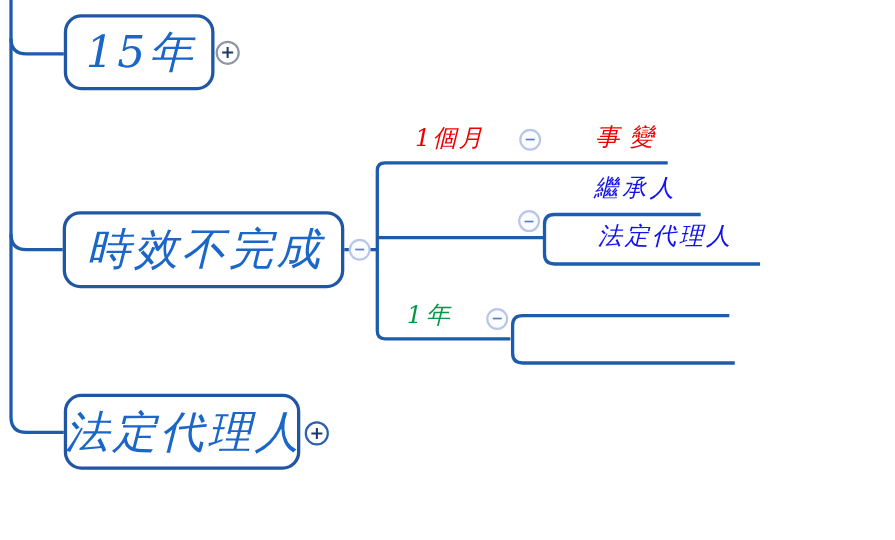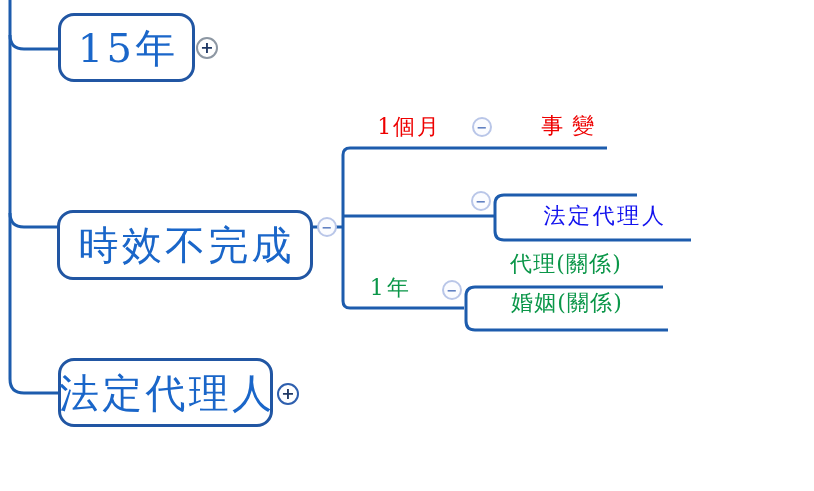--- a/index.html
+++ b/index.html
@@ -3,20 +3,21 @@
 <meta charset="utf-8">
 <style>
   html, body { margin: 0; padding: 0; background: #ffffff; }
   #stage {
     position: relative;
     width: 814px;
     height: 437px;
     background: #ffffff;
     overflow: hidden;
     font-family: "DejaVu Serif", serif;
+    font-style: italic;
   }
   #wires { position: absolute; left: 0; top: 0; width: 814px; height: 491px; }
   #wires path { stroke: #1d5cad; stroke-width: 3; fill: none; }
 
   .topic-box {
     position: absolute;
     border: 3px solid #2156a3;
     border-radius: 16px;
     background: #ffffff;
     display: flex;
@@ -92,41 +93,40 @@
     <path d="M 607 148 H 350 Q 343 148 343 155 V 301 Q 343 308 350 308 H 464"></path>
     <path d="M 343 216 H 495"></path>
     <path d="M 637 195 H 504 Q 495 195 495 204 V 231 Q 495 240 504 240 H 691"></path>
     <path d="M 663 287 H 475 Q 466 287 466 296 V 321 Q 466 330 475 330 H 668"></path>
   </svg>
 
   <div class="topic-box" style="left:58px; top:13px; width:137px; height:69px;">
     <span class="box-label">15年</span>
   </div>
 
-  <div class="topic-box" style="left:57px; top:192px; width:256px; height:70px;margin-top:18px;">
+  <div class="topic-box" style="left:57px; top:192px; width:256px; height:70px;">
     <span class="box-label">時效不完成</span>
   </div>
 
   <div class="topic-box" style="left:58px; top:358px; width:215px; height:69px;">
     <span class="box-label">法定代理人</span>
   </div>
 
   <div class="line-label t-red" style="left:409px; top:127px; letter-spacing:0.08em;">1個月</div>
 
   <div class="line-label t-red" style="left:572px; top:126px; letter-spacing:0.4em;">事變</div>
 
 
+  <div class="line-label t-blue" style="left:578px; top:172px; letter-spacing:0.15em;">繼承人</div>
 
   <div class="line-label t-blue" style="left:605px; top:216px; letter-spacing:0.12em;">法定代理人</div>
 
   <div class="line-label t-green" style="left:391px; top:288px; letter-spacing:0.15em;">1年</div>
 
-  <div class="line-label t-green" style="left:566px; top:264px; letter-spacing:0.05em;">代理(關係)</div>
 
-  <div class="line-label t-green" style="left:567px; top:303px; letter-spacing:0.05em;">婚姻(關係)</div>
 
   <div class="toggle plus-gray" style="left:196px; top:37px;">+</div>
 
   <div class="toggle minus" style="left:317px; top:217px;">−</div>
 
   <div class="toggle plus-blue" style="left:277px; top:383px;">+</div>
 
   <div class="toggle minus" style="left:472px; top:117px;">−</div>
 
   <div class="toggle minus" style="left:471px; top:191px;">−</div>

